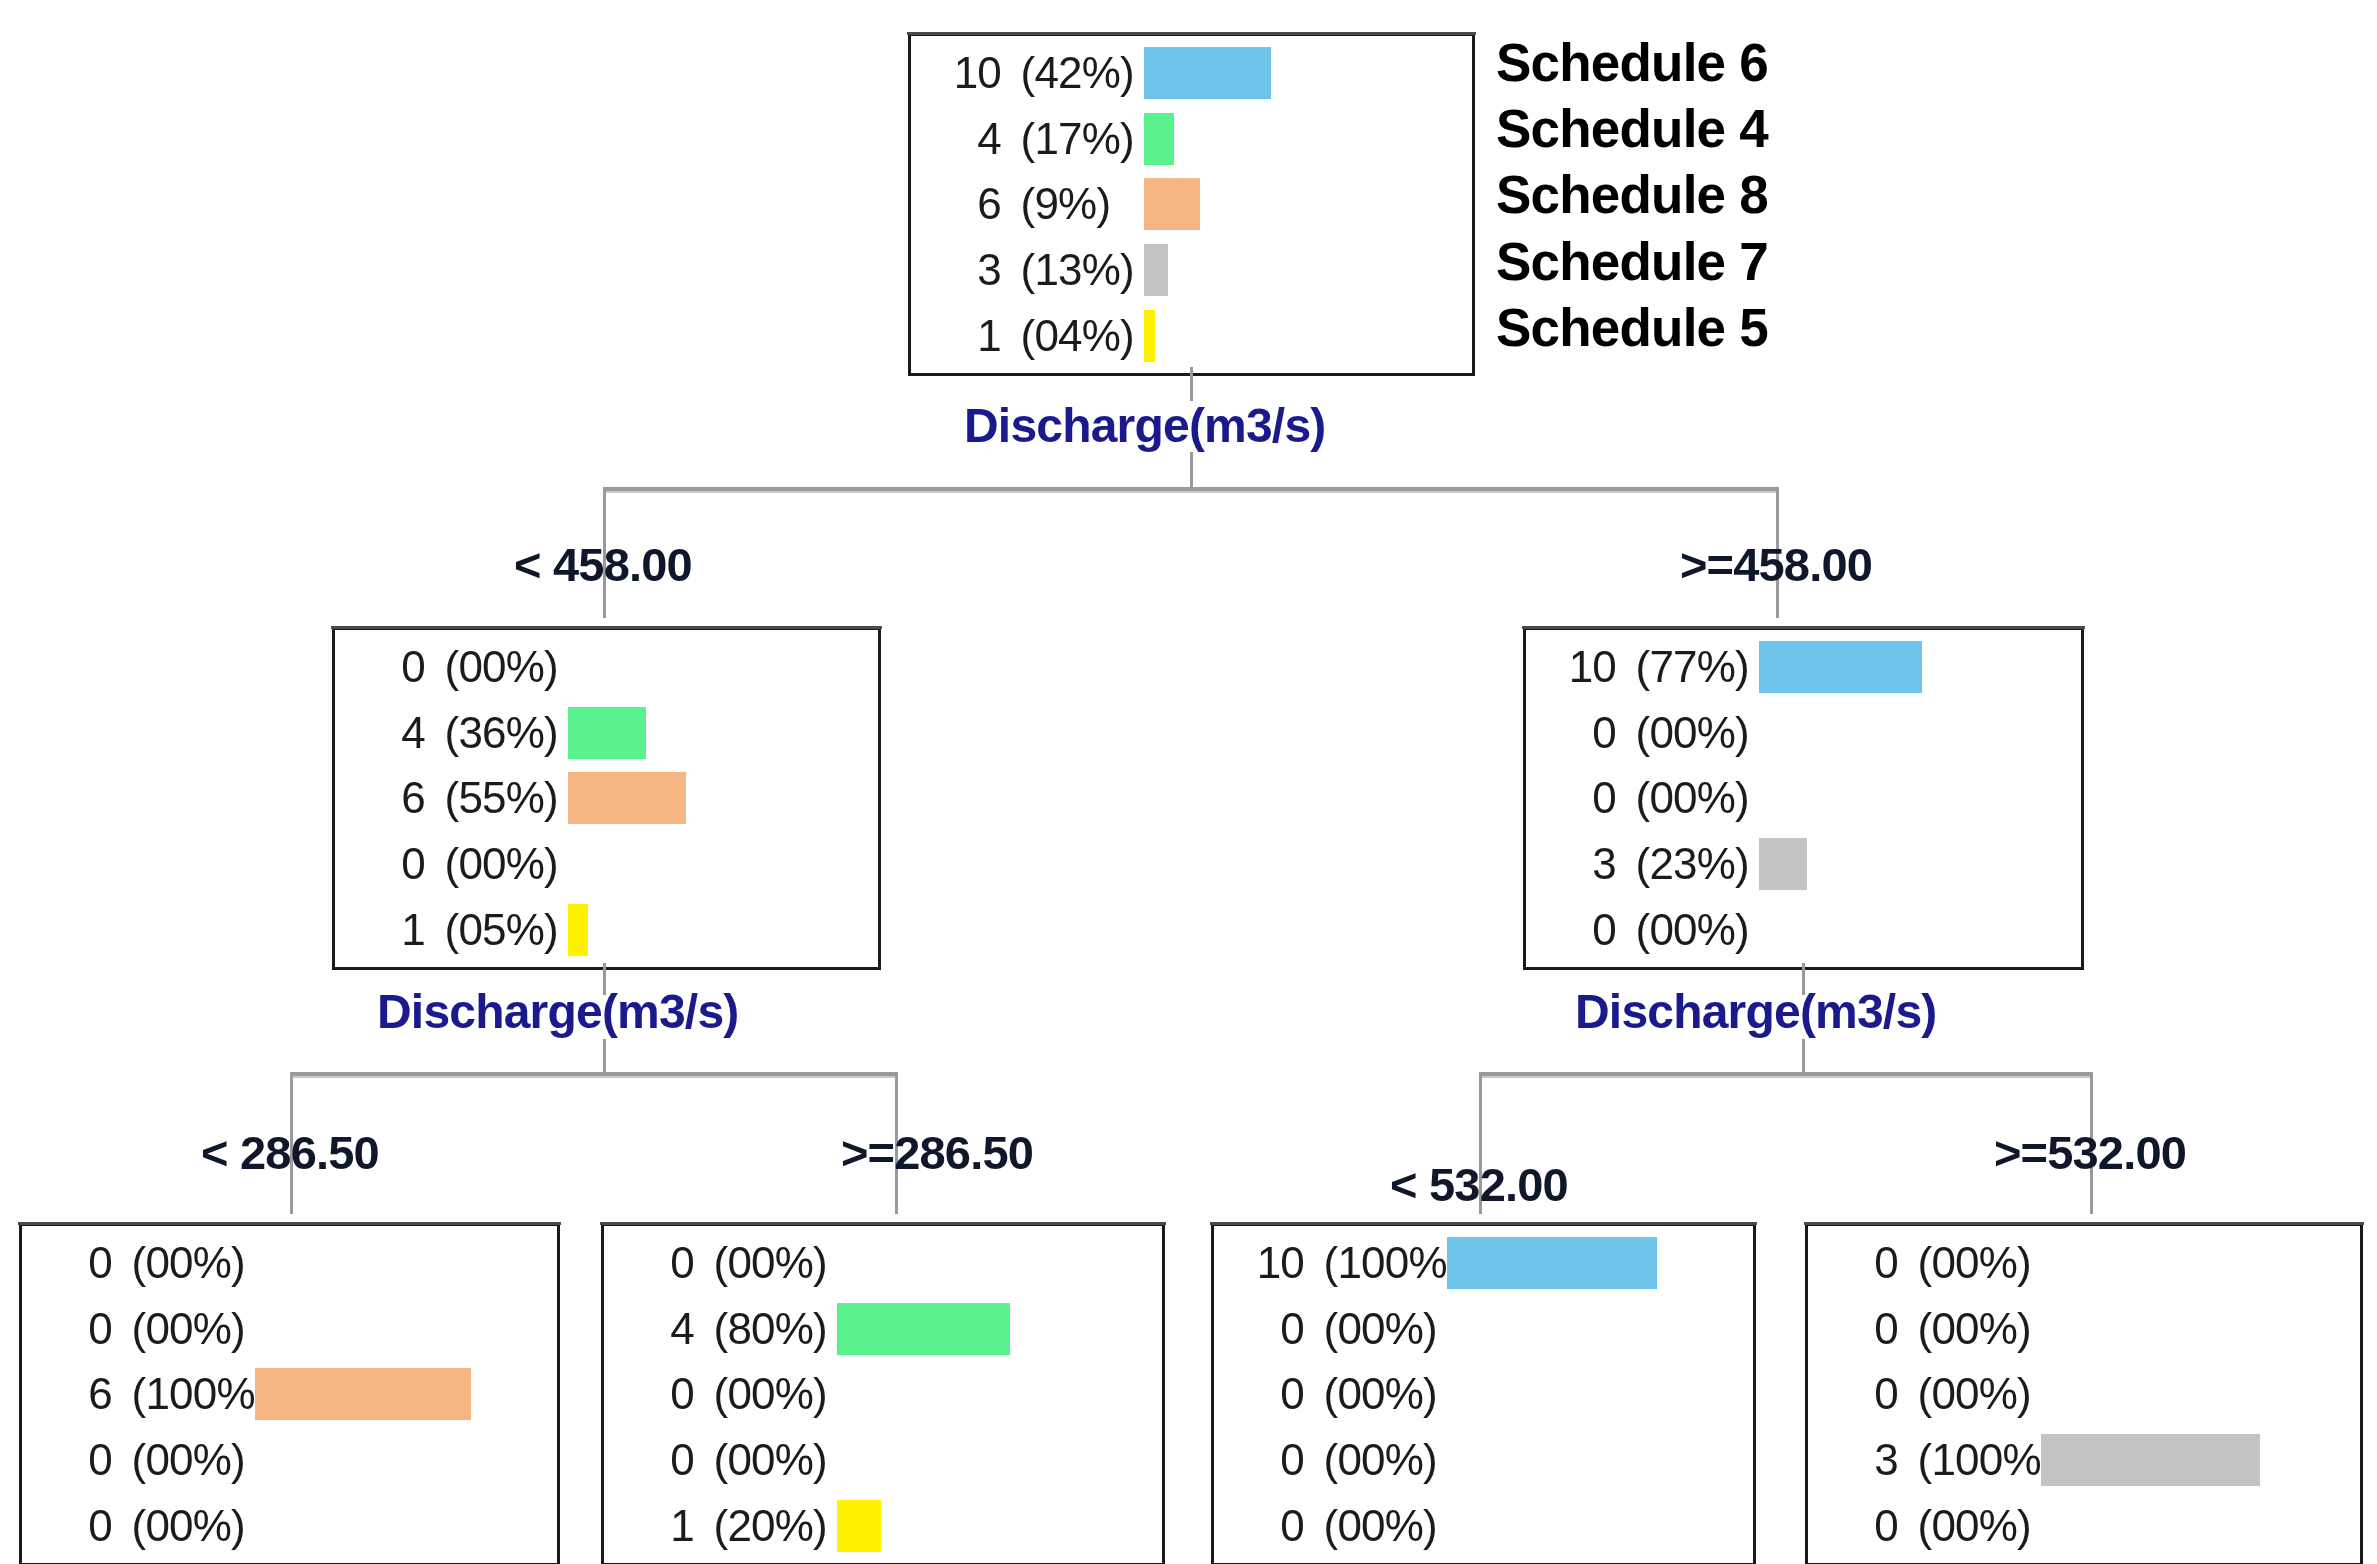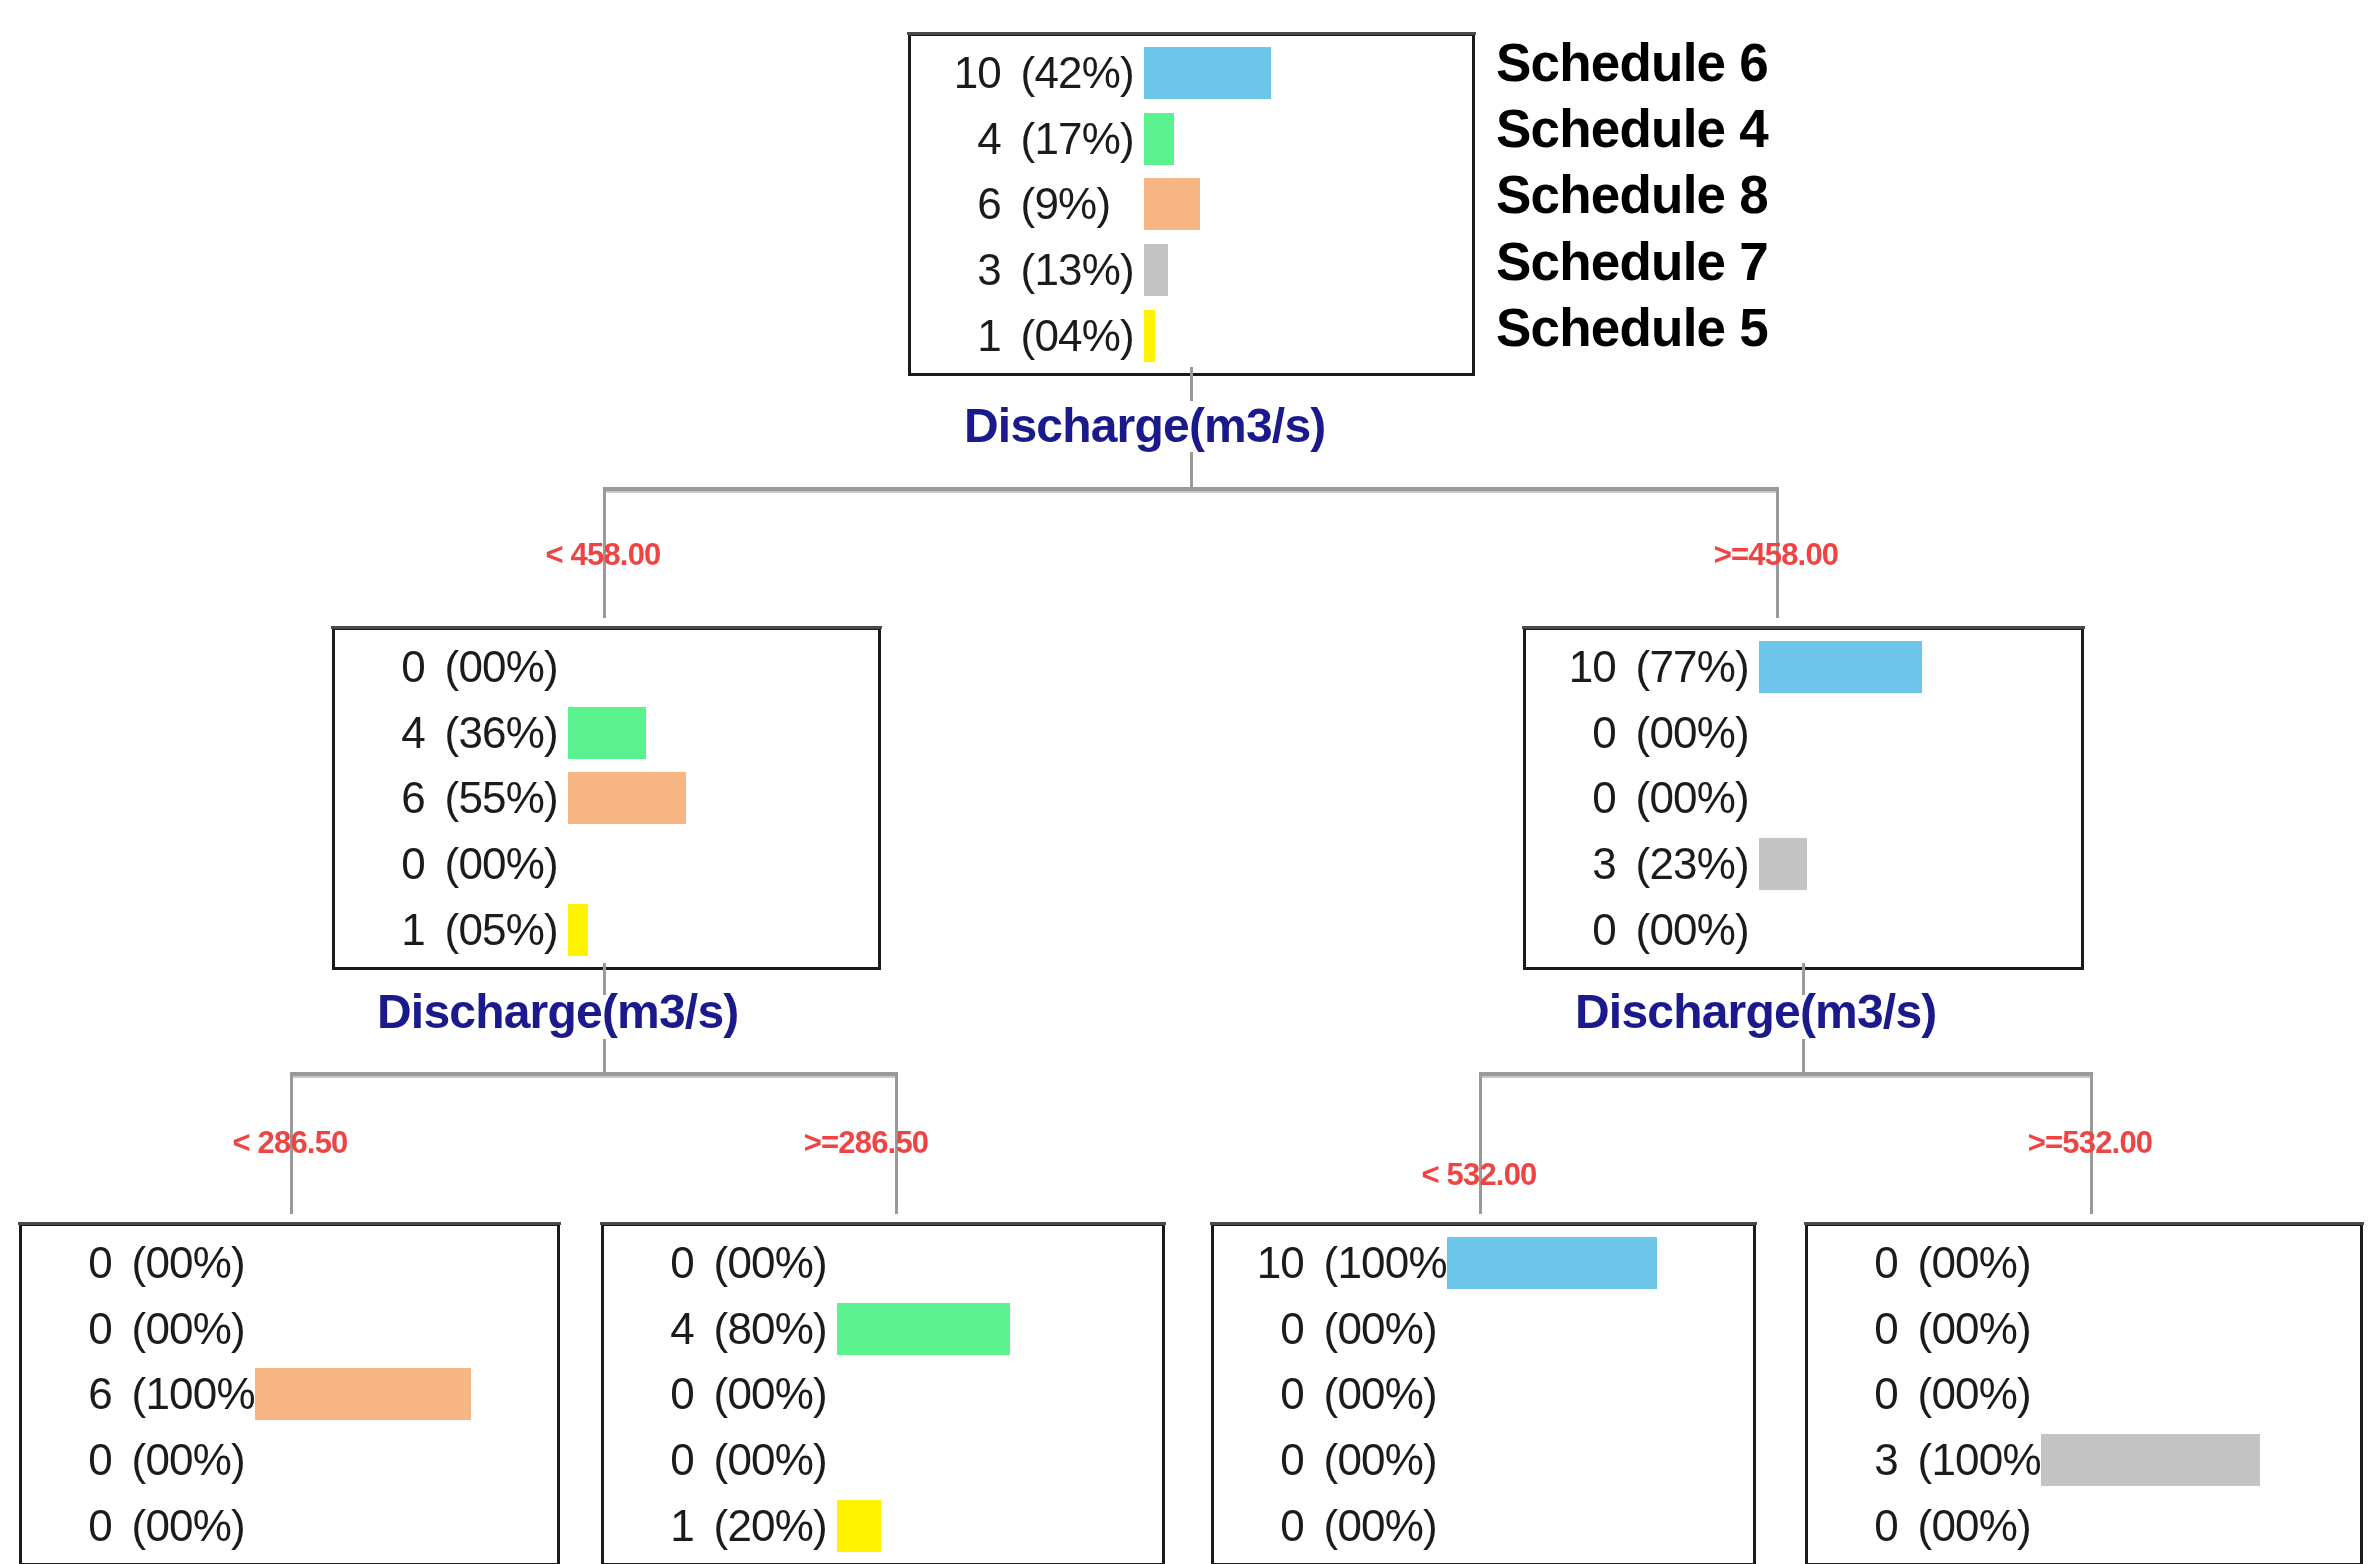--- a/index.html
+++ b/index.html
@@ -30,21 +30,21 @@
 
   
   .legend{position:absolute;display:flex;flex-direction:column;justify-content:space-around;}
   .legitem{font-size:53px;font-weight:bold;color:#000000;white-space:nowrap;
            font-family:"Liberation Sans","DejaVu Sans",sans-serif;letter-spacing:-0.8px;}
 
   
   .splitvar{position:absolute;font-size:48px;font-weight:bold;color:#1a1a8c;
             white-space:nowrap;text-align:left;letter-spacing:-0.8px;
             font-family:"Liberation Sans","DejaVu Sans",sans-serif;}
-  .splitval{position:absolute;font-size:31px;font-weight:bold;color:#ef4444;
+  .splitval{position:absolute;font-size:47px;font-weight:bold;color:#0f172a;
             white-space:nowrap;text-align:center;letter-spacing:-0.8px;
             font-family:"Liberation Sans","DejaVu Sans",sans-serif;}
 </style>
 </head>
 <body>
 
 <div id="tree">
 
   <div class="node" style="left:908px;top:24px;width:567px;height:343px;">
     <div class="rows">
@@ -183,21 +183,21 @@
     </div>
   </div>
 
   <div class="vline" style="left:603px;top:963px;height:32px;"></div>
   <div class="splitvar" style="left:377px;top:984px;width:452px;">Discharge(m3/s)</div>
   <div class="vline" style="left:603px;top:1039px;height:36px;"></div>
   <div class="hline" style="left:290px;top:1072px;width:607px;"></div>
   <div class="vline" style="left:290px;top:1072px;height:142px;"></div>
   <div class="vline" style="left:895px;top:1072px;height:142px;"></div>
   <div class="splitval" style="left:94px;top:1125px;width:392px;">&lt; 286.50</div>
-  <div class="splitval" style="left:670px;top:1125px;width:392px;">&gt;=286.50</div>
+  <div class="splitval" style="left:741px;top:1125px;width:392px;">&gt;=286.50</div>
 
   <div class="vline" style="left:1802px;top:963px;height:32px;"></div>
   <div class="splitvar" style="left:1575px;top:984px;width:452px;">Discharge(m3/s)</div>
   <div class="vline" style="left:1802px;top:1039px;height:36px;"></div>
   <div class="hline" style="left:1479px;top:1072px;width:614px;"></div>
   <div class="vline" style="left:1479px;top:1072px;height:142px;"></div>
   <div class="vline" style="left:2090px;top:1072px;height:142px;"></div>
   <div class="splitval" style="left:1283px;top:1125px;width:392px;margin-top:32px;">&lt; 532.00</div>
   <div class="splitval" style="left:1894px;top:1125px;width:392px;">&gt;=532.00</div>
 

